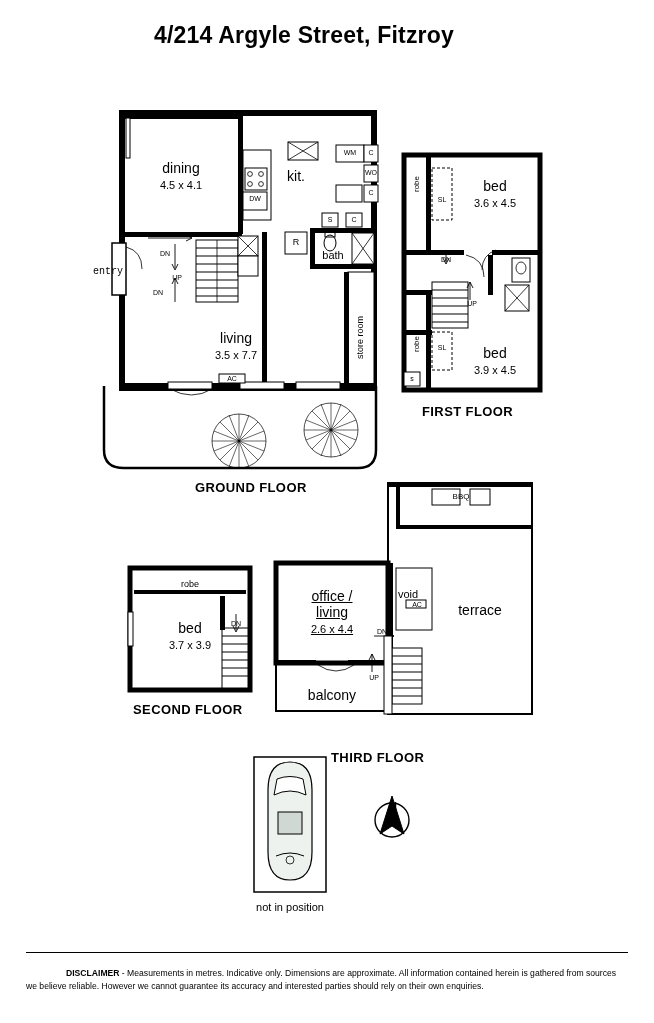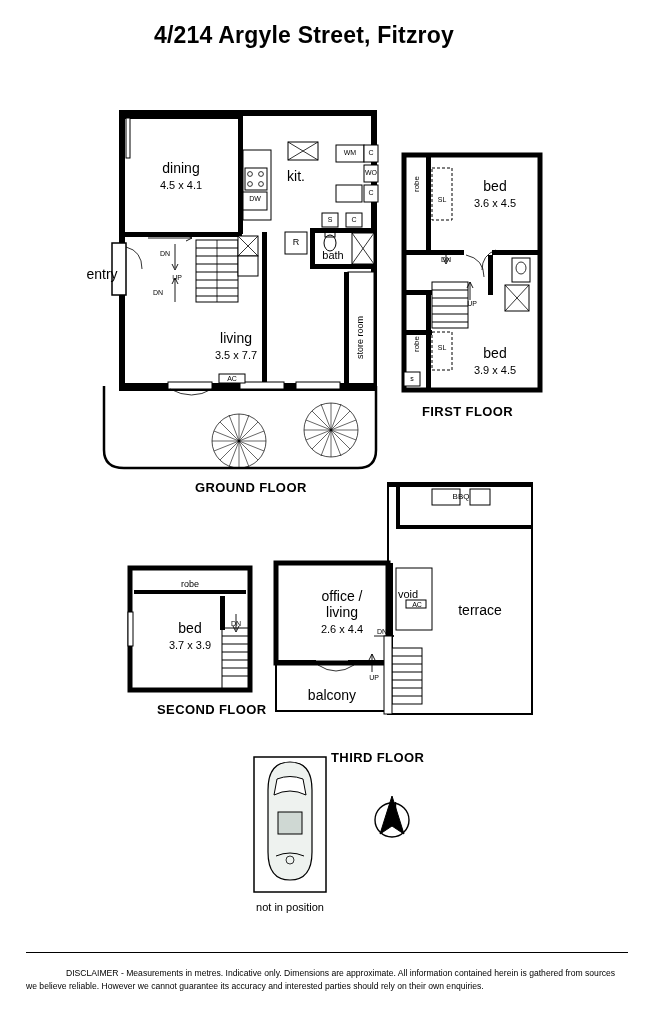--- a/index.html
+++ b/index.html
@@ -57,21 +57,21 @@
   }
   .disclaimer {
     position: absolute;
     left: 26px;
     top: 967px;
     width: 602px;
     font-size: 8.6px;
     line-height: 1.55;
     text-align: left;
   }
-  .disclaimer b { font-weight: normal; padding-left: 40px; }
+  .disclaimer b { font-weight: bold; padding-left: 40px; }
   .hr {
     position: absolute;
     left: 26px;
     top: 952px;
     width: 602px;
     height: 1px;
     background: #000;
   }
   svg { display: block; }
   .svg-layer {
@@ -320,21 +320,21 @@
   <span>dining</span><br>
   <span class="room-dim">4.5 x 4.1</span>
 </div>
 <div class="room-name big" style="left:266px; top:168px; width:60px;">kit.</div>
 <div class="room-name big" style="left:186px; top:330px; width:100px;">
   <span>living</span><br>
   <span class="room-dim">3.5 x 7.7</span>
 </div>
 <div class="room-name" style="left:312px; top:249px; width:42px; font-size:11px;">bath</div>
 <div class="tiny vert" style="left:356px; top:316px; font-size:9px;">store room</div>
-<div class="room-name" style="left:78px; top:266px; width:48px; font-size:14px;">entry</div>
+<div class="room-name" style="left:84px; top:266px; width:48px; font-size:10px;font-family:Liberation Mono, monospace;">entry</div>
 
 <div class="tiny" style="left:243px; top:195px; width:24px;">DW</div>
 <div class="tiny" style="left:338px; top:149px; width:24px;">WM</div>
 <div class="tiny" style="left:364px; top:169px; width:14px;">WO</div>
 <div class="tiny" style="left:364px; top:149px; width:14px;">C</div>
 <div class="tiny" style="left:364px; top:189px; width:14px;">C</div>
 <div class="tiny" style="left:322px; top:216px; width:16px;">S</div>
 <div class="tiny" style="left:346px; top:216px; width:16px;">C</div>
 <div class="tiny" style="left:286px; top:238px; width:20px; font-size:9px;">R</div>
 <div class="tiny" style="left:222px; top:375px; width:20px;">AC</div>
@@ -362,23 +362,23 @@
 
 <div class="floor-label" style="left:422px; top:404px;">FIRST FLOOR</div>
 
 <div class="room-name big" style="left:145px; top:620px; width:90px;">
   <span>bed</span><br>
   <span class="room-dim">3.7 x 3.9</span>
 </div>
 <div class="tiny" style="left:155px; top:580px; width:70px; font-size:9px;">robe</div>
 <div class="tiny" style="left:226px; top:620px; width:20px;">DN</div>
 
-<div class="floor-label" style="left:133px; top:702px;margin-left:24px;">SECOND FLOOR</div>
-
-<div class="room-name big" style="left:300px; top:588px; width:84px;">
+<div class="floor-label" style="left:133px; top:702px;">SECOND FLOOR</div>
+
+<div class="room-name big" style="left:290px; top:588px; width:84px;text-decoration:underline;">
   <span>office /</span><br>
   <span>living</span><br>
   <span class="room-dim">2.6 x 4.4</span>
 </div>
 <div class="room-name" style="left:398px; top:588px; width:20px; font-size:11px;">void</div>
 <div class="room-name big" style="left:440px; top:602px; width:80px;">terrace</div>
 <div class="room-name big" style="left:286px; top:687px; width:92px;">balcony</div>
 <div class="tiny" style="left:434px; top:493px; width:24px; font-size:8px;margin-left:15px;">BBQ</div>
 <div class="tiny" style="left:408px; top:601px; width:18px;">AC</div>
 <div class="tiny" style="left:372px; top:628px; width:20px;">DN</div>

